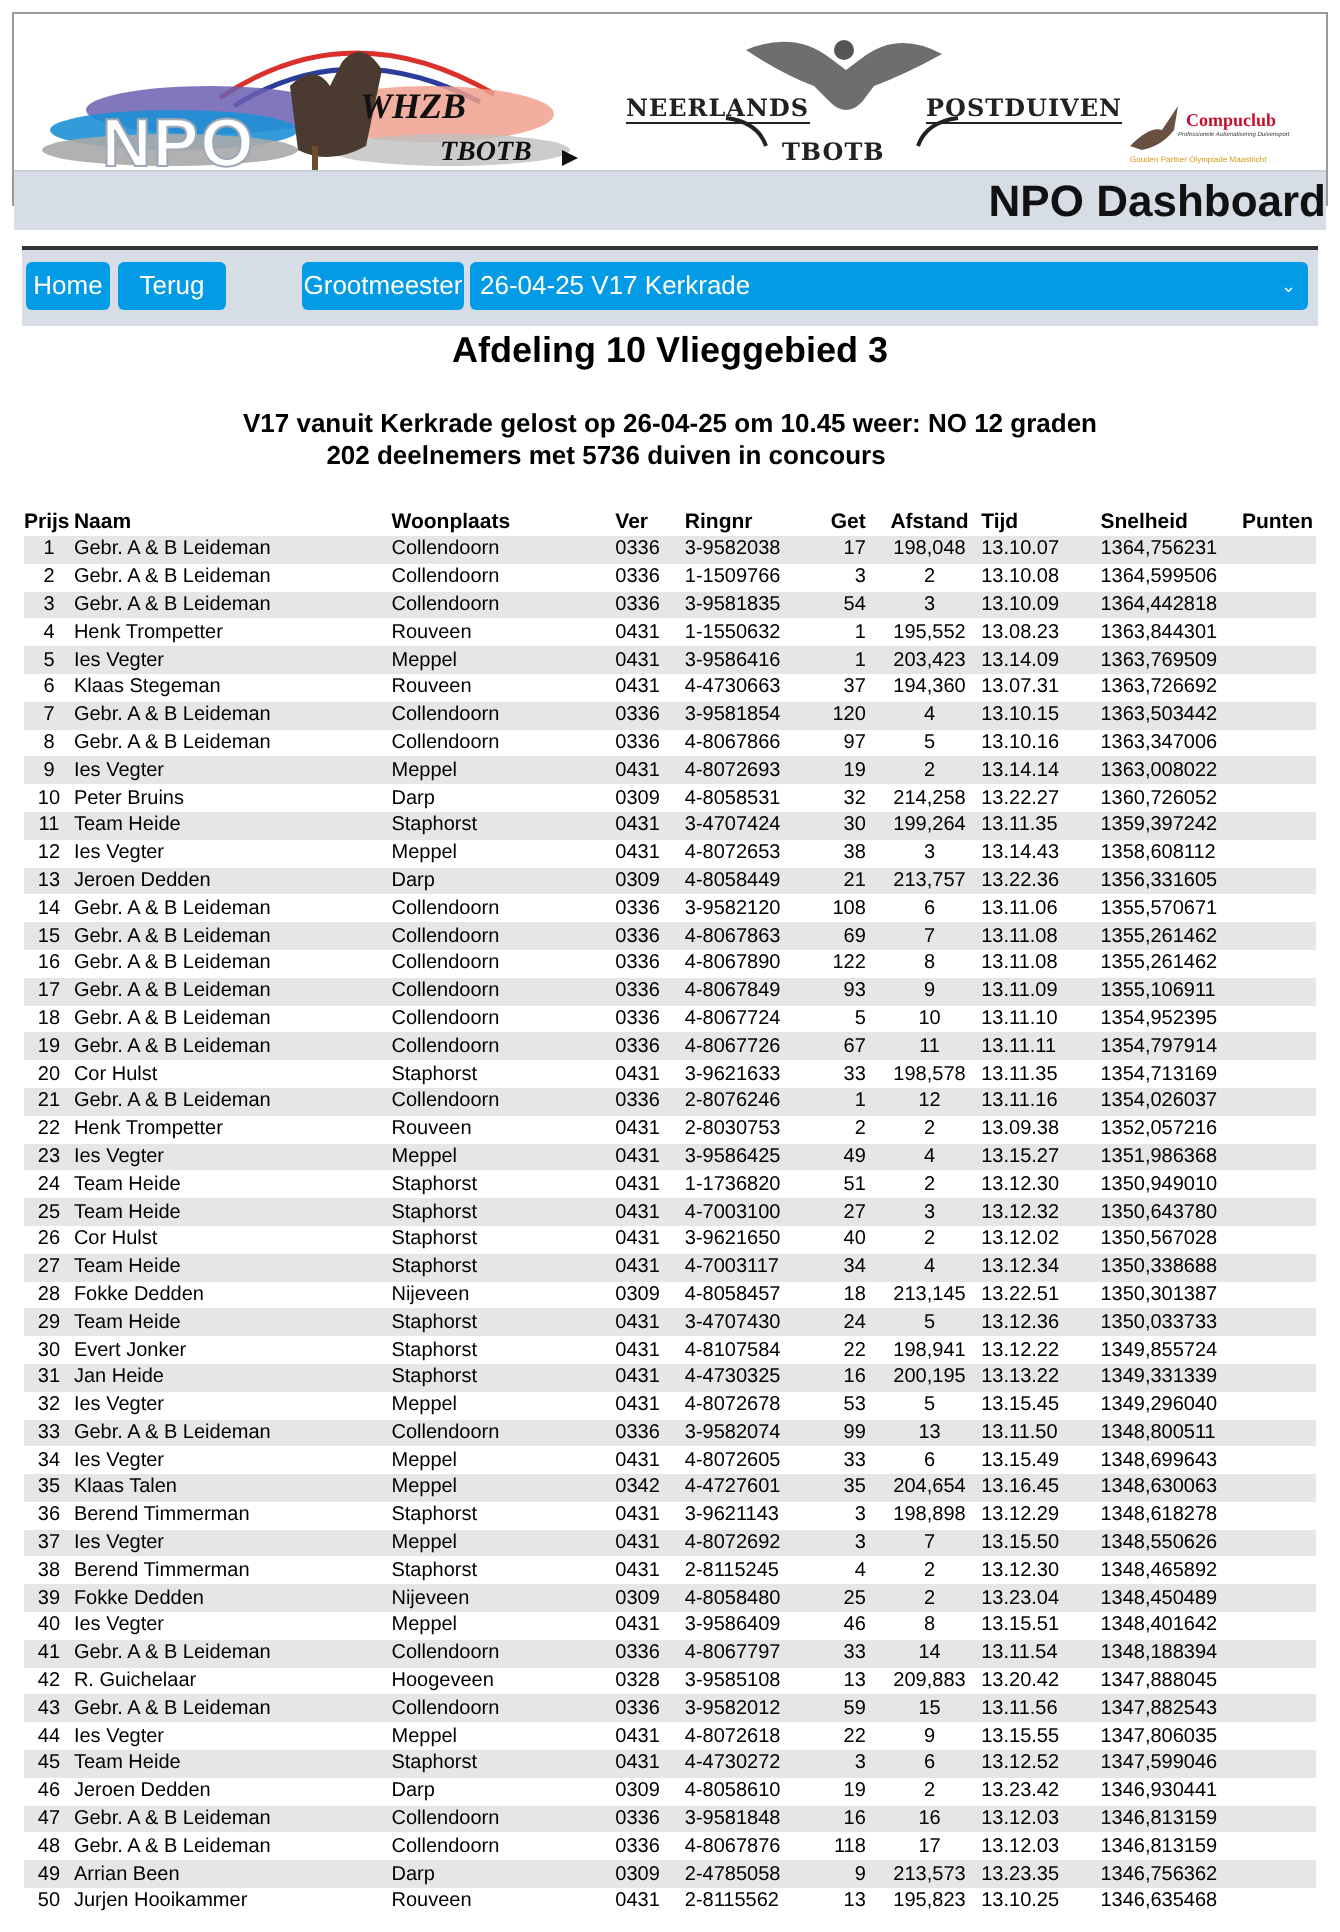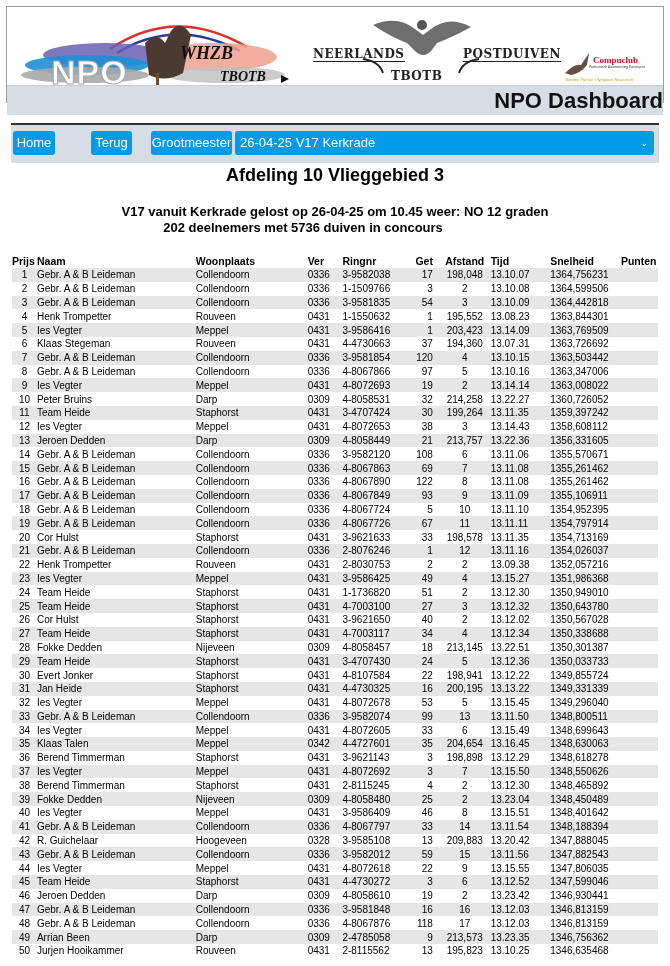--- a/index.html
+++ b/index.html
@@ -26,21 +26,21 @@
   
   .compu-logo { position: absolute; left: 556px; top: 44px; width: 96px; height: 36px; }
   .compu-name { position: absolute; left: 30px; top: 4px; font-family: "Liberation Serif", serif; font-weight: bold; font-size: 9px; color: #c8102e; }
   .compu-sub { position: absolute; left: 26px; top: 14px; font-size: 3px; font-style: italic; color: #333; }
   .compu-partner { position: absolute; left: 2px; top: 26px; font-size: 4px; color: #d49a1a; white-space: nowrap; }
 
   
   .navbar { position: absolute; left: 11px; top: 123px; width: 648px; height: 40px; background: #d6dde5; border-top: 2px solid #333; box-sizing: border-box; }
   .btn { position: absolute; top: 6px; height: 24px; background: #039be5; color: #fff; border-radius: 3px; font-size: 13px; line-height: 24px; text-align: center; cursor: pointer; }
   .btn-home { left: 2px; width: 42px; }
-  .btn-terug { left: 48px; width: 41px; margin-left: 32px; }
+  .btn-terug { left: 48px; width: 54px; }
   .btn-grootmeester { left: 140px; width: 81px; }
   .select { position: absolute; left: 224px; top: 6px; width: 419px; height: 24px; background: #039be5; color: #fff; border-radius: 3px; font-size: 13px; line-height: 24px; padding-left: 5px; box-sizing: border-box; cursor: pointer; }
   .select .chev { position: absolute; right: 6px; top: 0; font-size: 9px; color: #fff; }
 
   .h-afdeling { position: absolute; left: 0; width: 670px; top: 165px; text-align: center; font-size: 18px; font-weight: bold; }
   .h-info1 { position: absolute; left: 0; width: 670px; top: 204px; text-align: center; font-size: 13px; font-weight: bold; }
   .h-info2 { position: absolute; left: 0; width: 606px; top: 220px; text-align: center; font-size: 13px; font-weight: bold; }
 
   table { position: absolute; left: 12px; top: 253px; border-collapse: collapse; font-size: 10px; width: 646px; }
   th { text-align: left; font-weight: bold; font-size: 10.5px; height: 15px; padding: 0; }

